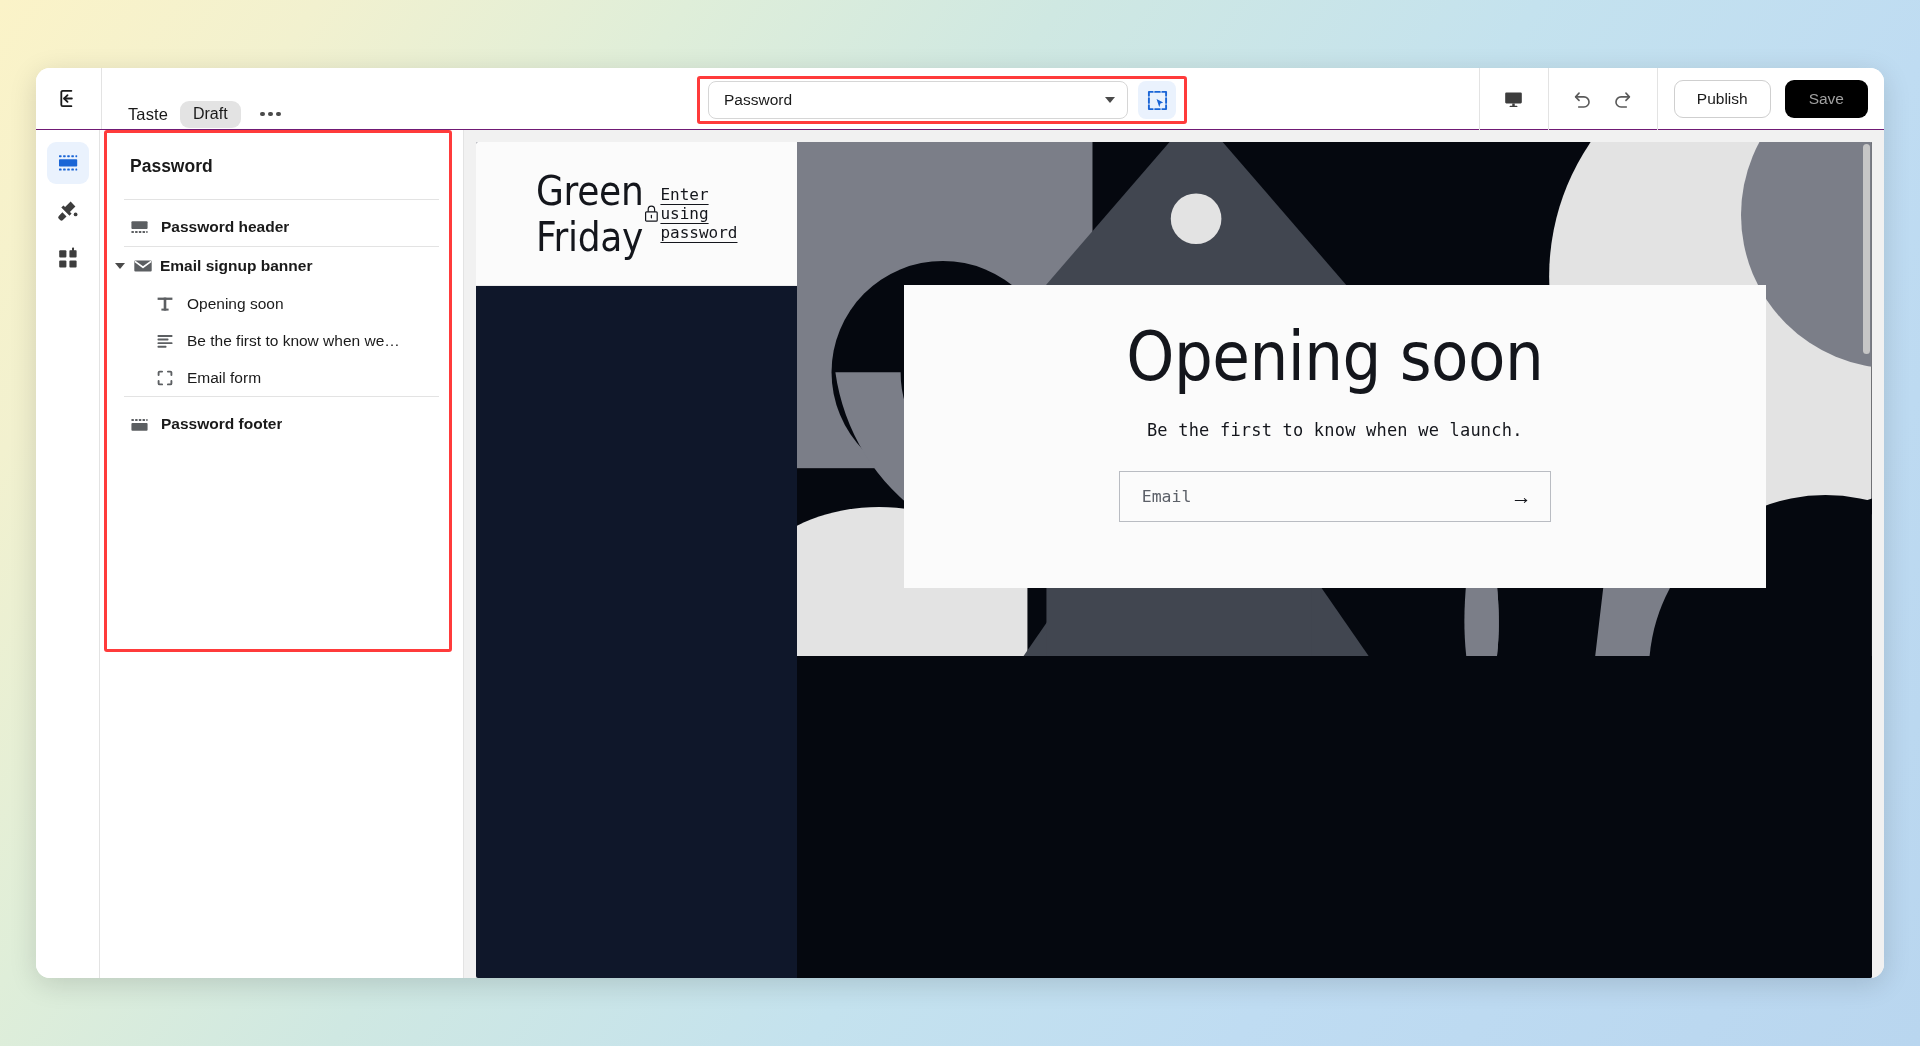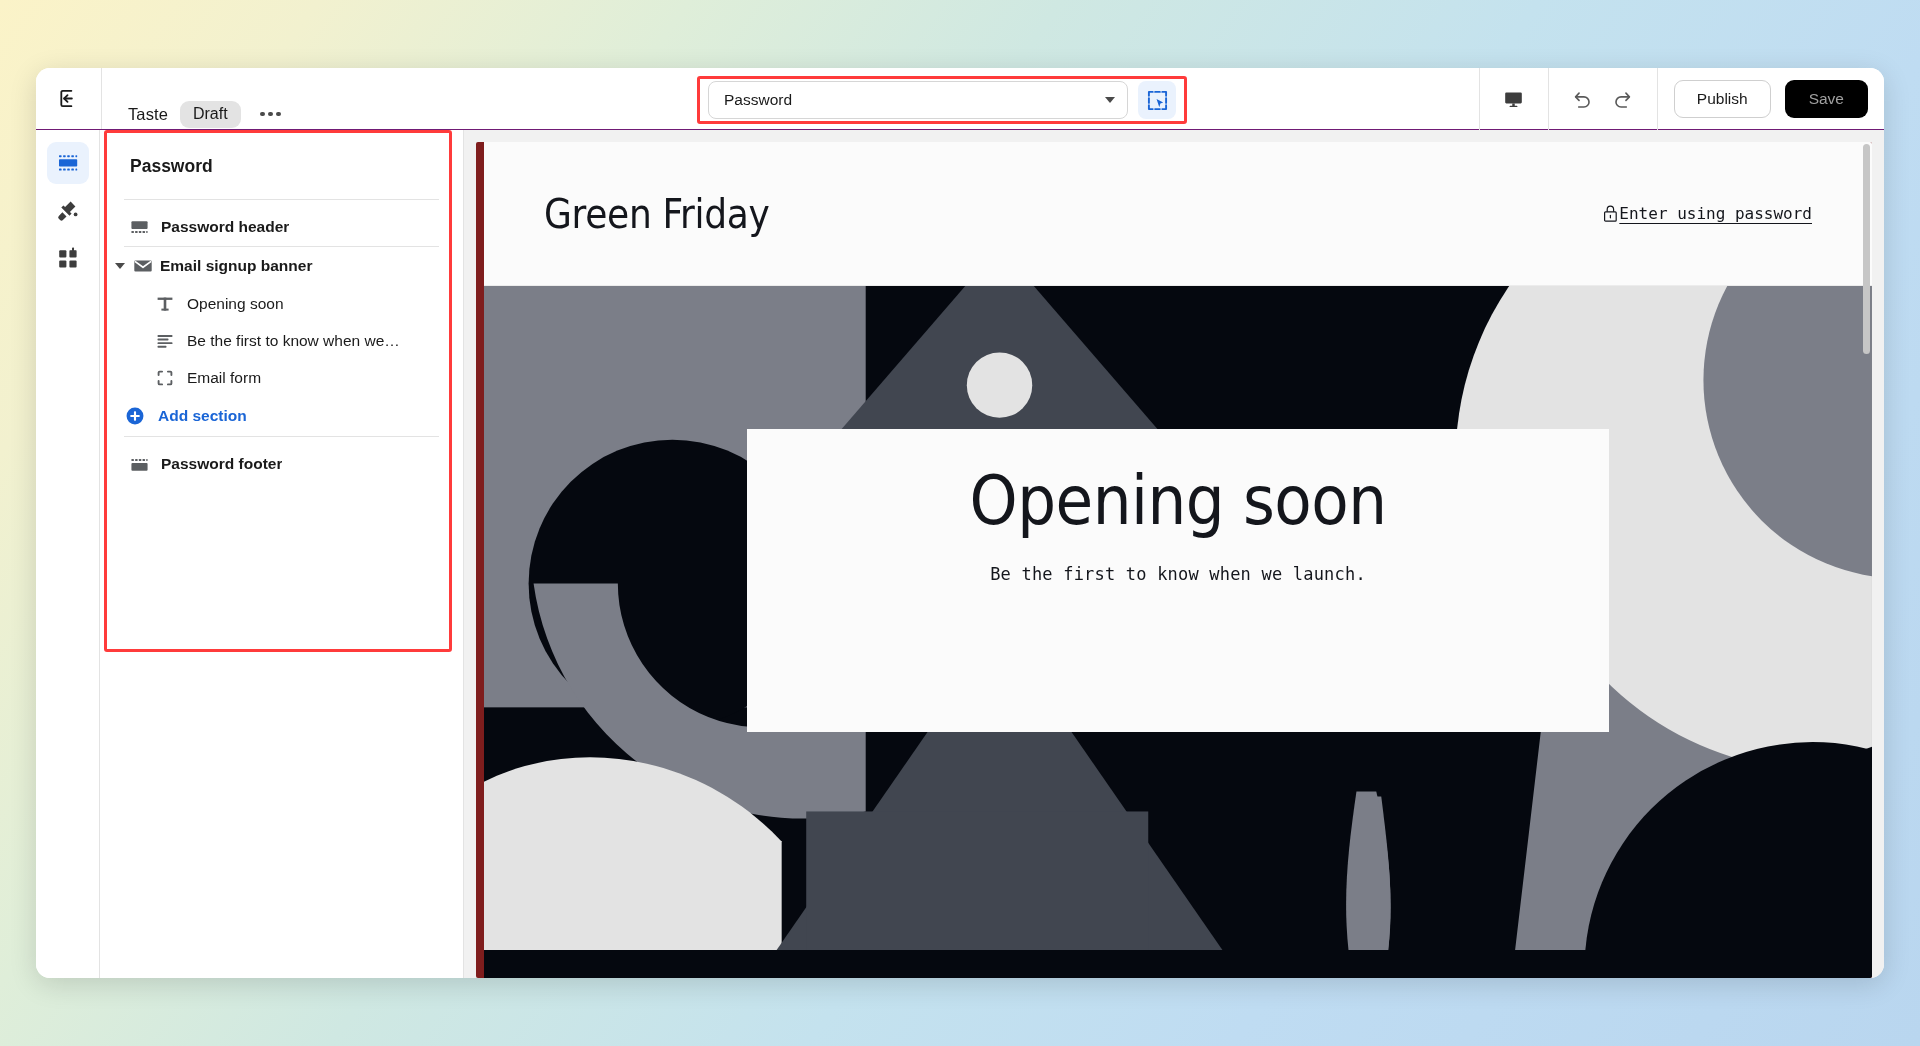--- a/index.html
+++ b/index.html
@@ -254,27 +254,26 @@
   
   #preview-area {
     flex: 1 1 auto;
     background: #f1f1f1;
     padding: 12px 12px 0 12px;
     min-width: 0;
     display: flex;
   }
   #preview-frame {
     flex: 1 1 auto;
-    background: #7f1d1d;
+    background: #0f172a;
     overflow: hidden;
     position: relative;
     display: flex;
-    flex-direction: column;
+    flex-direction: row;
     border-radius: 2px;
-    padding-left: 8px;
   }
   #pw-header {
     height: 144px; flex: 0 0 144px;
     display: flex; align-items: center;
     justify-content: space-between;
     padding: 0 60px;
     background: #fbfbfb;
     border-bottom: 1px solid #ececec;
   }
   #shop-title {
@@ -550,30 +549,20 @@
             <path d="M2.6 6.1V3.6a1 1 0 0 1 1-1h2.5"></path>
             <path d="M11.9 2.6h2.5a1 1 0 0 1 1 1v2.5"></path>
             <path d="M15.4 11.9v2.5a1 1 0 0 1-1 1h-2.5"></path>
             <path d="M6.1 15.4H3.6a1 1 0 0 1-1-1v-2.5"></path>
           </svg>
         </span>
         <span class="lbl">Email form</span>
       </div>
 
 
-      <div class="add-section-row">
-        <span class="ic">
-          <svg width="20" height="20" viewBox="0 0 18 18">
-            <circle cx="9" cy="9" r="7.6" fill="#1a65d6"></circle>
-            <rect x="8.05" y="4.7" width="1.9" height="8.6" rx=".7" fill="#fff"></rect>
-            <rect x="4.7" y="8.05" width="8.6" height="1.9" rx=".7" fill="#fff"></rect>
-          </svg>
-        </span>
-        <span class="lbl">Add section</span>
-      </div>
 
       <div class="panel-div"></div>
 
       <div class="sec-row bottom" style="margin-top:8px">
         <span class="ic">
           <svg width="19" height="19" viewBox="0 0 20 20">
             <g fill="#5c5f62">
               <rect x="1.5" y="4.2" width="2.6" height="2.2" rx=".6"></rect>
               <rect x="5.4" y="4.2" width="2.6" height="2.2" rx=".6"></rect>
               <rect x="9.3" y="4.2" width="2.6" height="2.2" rx=".6"></rect>
@@ -645,20 +634,24 @@
 
               <path d="M1080 330 A310 310 0 0 0 1400 485 L1400 670 L1040 670 Z" fill="#7b7e88"></path>
 
               <circle cx="1340" cy="690" r="230" fill="#05080f"></circle>
             </g>
           </svg>
 
           <div id="signup-card">
             <div id="card-heading">Opening soon</div>
             <div id="card-sub">Be the first to know when we launch.</div>
+            <div id="email-form">
+              <span class="ph">Email</span>
+              <span id="submit-arrow">→</span>
+            </div>
           </div>
 
         </div>
 
         <div id="preview-scrollbar"></div>
       </div>
     </div>
 
   </div>
 </div>

